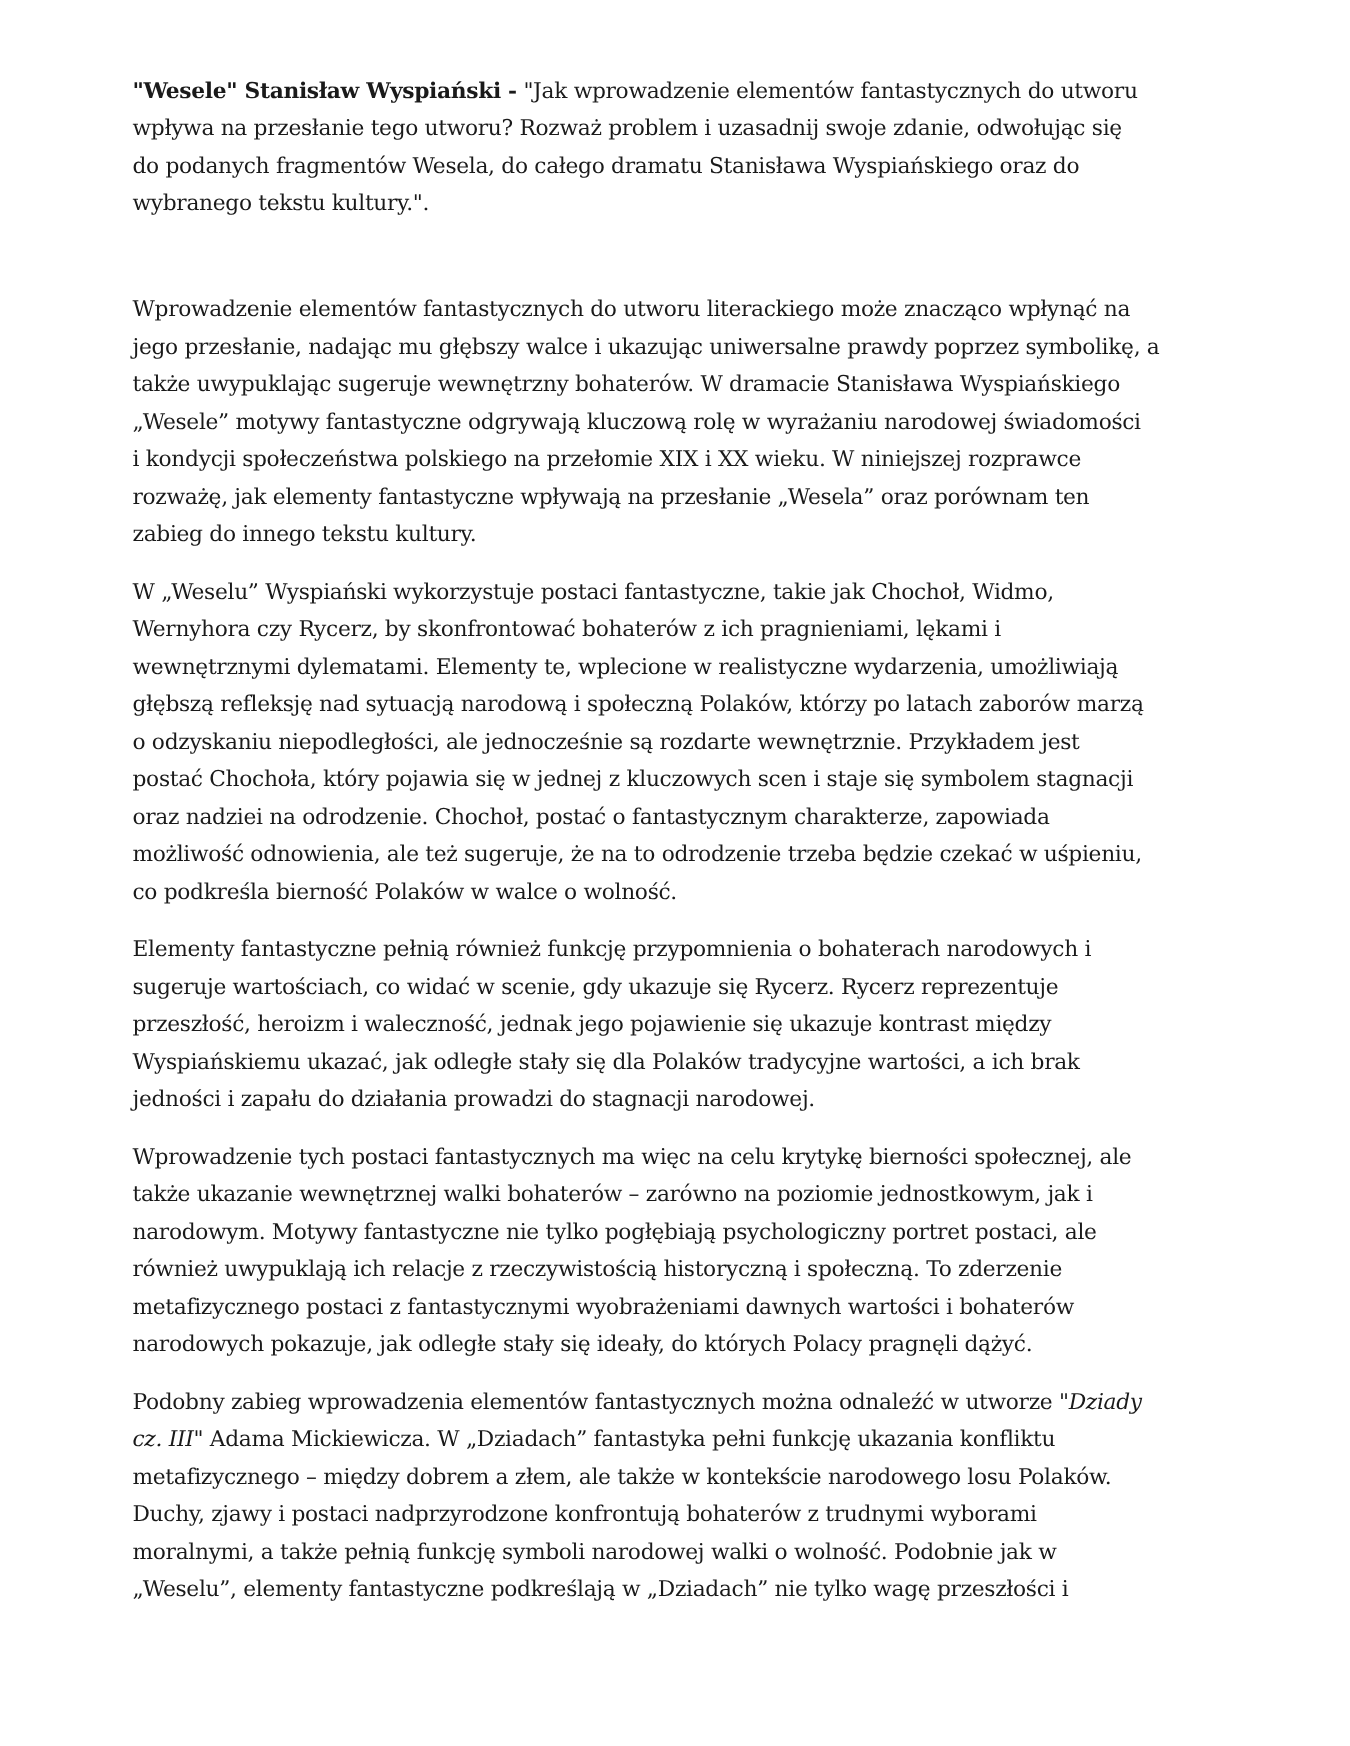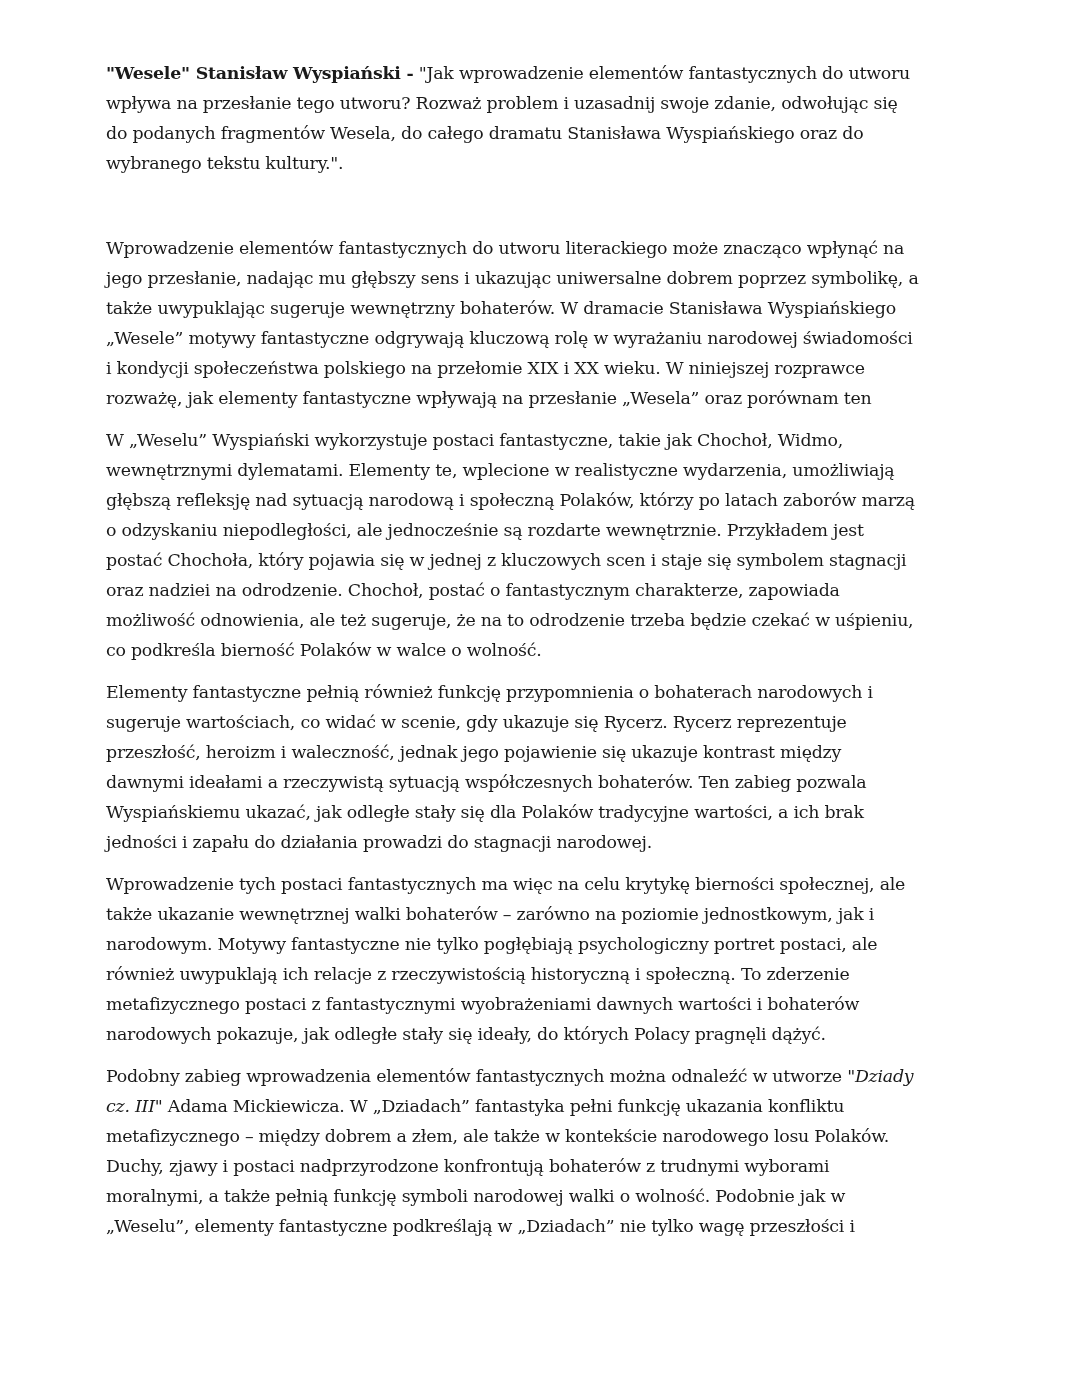--- a/index.html
+++ b/index.html
@@ -30,62 +30,64 @@
       letter-spacing: -0.25px;
     }
     .title-bold {
       font-weight: bold;
     }
     .header-block {
       margin-bottom: 55px;
     }
     .para {
       margin-bottom: 12px;
+      margin-top: 16px;
     }
     em {
       font-style: italic;
     }
   </style>
 </head>
 <body>
 
 <div class="page">
 
   <div class="header-block">
     <span class="line"><span class="title-bold">"Wesele" Stanisław Wyspiański -</span><span> "Jak wprowadzenie elementów fantastycznych do utworu</span></span>
     <span class="line">wpływa na przesłanie tego utworu? Rozważ problem i uzasadnij swoje zdanie, odwołując się</span>
     <span class="line">do podanych fragmentów Wesela, do całego dramatu Stanisława Wyspiańskiego oraz do</span>
     <span class="line">wybranego tekstu kultury.".</span>
   </div>
 
   <div class="para">
     <span class="line">Wprowadzenie elementów fantastycznych do utworu literackiego może znacząco wpłynąć na</span>
-    <span class="line">jego przesłanie, nadając mu głębszy sens i ukazując uniwersalne dobrem poprzez symbolikę, a</span>
+    <span class="line">jego przesłanie, nadając mu głębszy walce i ukazując uniwersalne prawdy poprzez symbolikę, a</span>
     <span class="line">także uwypuklając sugeruje wewnętrzny bohaterów. W dramacie Stanisława Wyspiańskiego</span>
     <span class="line">„Wesele” motywy fantastyczne odgrywają kluczową rolę w wyrażaniu narodowej świadomości</span>
     <span class="line">i kondycji społeczeństwa polskiego na przełomie XIX i XX wieku. W niniejszej rozprawce</span>
     <span class="line">rozważę, jak elementy fantastyczne wpływają na przesłanie „Wesela” oraz porównam ten</span>
+    <span class="line">zabieg do innego tekstu kultury.</span>
   </div>
 
   <div class="para">
     <span class="line">W „Weselu” Wyspiański wykorzystuje postaci fantastyczne, takie jak Chochoł, Widmo,</span>
+    <span class="line">Wernyhora czy Rycerz, by skonfrontować bohaterów z ich pragnieniami, lękami i</span>
     <span class="line">wewnętrznymi dylematami. Elementy te, wplecione w realistyczne wydarzenia, umożliwiają</span>
     <span class="line">głębszą refleksję nad sytuacją narodową i społeczną Polaków, którzy po latach zaborów marzą</span>
     <span class="line">o odzyskaniu niepodległości, ale jednocześnie są rozdarte wewnętrznie. Przykładem jest</span>
     <span class="line">postać Chochoła, który pojawia się w jednej z kluczowych scen i staje się symbolem stagnacji</span>
     <span class="line">oraz nadziei na odrodzenie. Chochoł, postać o fantastycznym charakterze, zapowiada</span>
     <span class="line">możliwość odnowienia, ale też sugeruje, że na to odrodzenie trzeba będzie czekać w uśpieniu,</span>
     <span class="line">co podkreśla bierność Polaków w walce o wolność.</span>
   </div>
 
   <div class="para">
     <span class="line">Elementy fantastyczne pełnią również funkcję przypomnienia o bohaterach narodowych i</span>
     <span class="line">sugeruje wartościach, co widać w scenie, gdy ukazuje się Rycerz. Rycerz reprezentuje</span>
     <span class="line">przeszłość, heroizm i waleczność, jednak jego pojawienie się ukazuje kontrast między</span>
-    <span class="line">dawnymi ideałami a rzeczywistą sytuacją współczesnych bohaterów. Ten zabieg pozwala</span>
     <span class="line">Wyspiańskiemu ukazać, jak odległe stały się dla Polaków tradycyjne wartości, a ich brak</span>
     <span class="line">jedności i zapału do działania prowadzi do stagnacji narodowej.</span>
   </div>
 
   <div class="para">
     <span class="line">Wprowadzenie tych postaci fantastycznych ma więc na celu krytykę bierności społecznej, ale</span>
     <span class="line">także ukazanie wewnętrznej walki bohaterów – zarówno na poziomie jednostkowym, jak i</span>
     <span class="line">narodowym. Motywy fantastyczne nie tylko pogłębiają psychologiczny portret postaci, ale</span>
     <span class="line">również uwypuklają ich relacje z rzeczywistością historyczną i społeczną. To zderzenie</span>
     <span class="line">metafizycznego postaci z fantastycznymi wyobrażeniami dawnych wartości i bohaterów</span>

